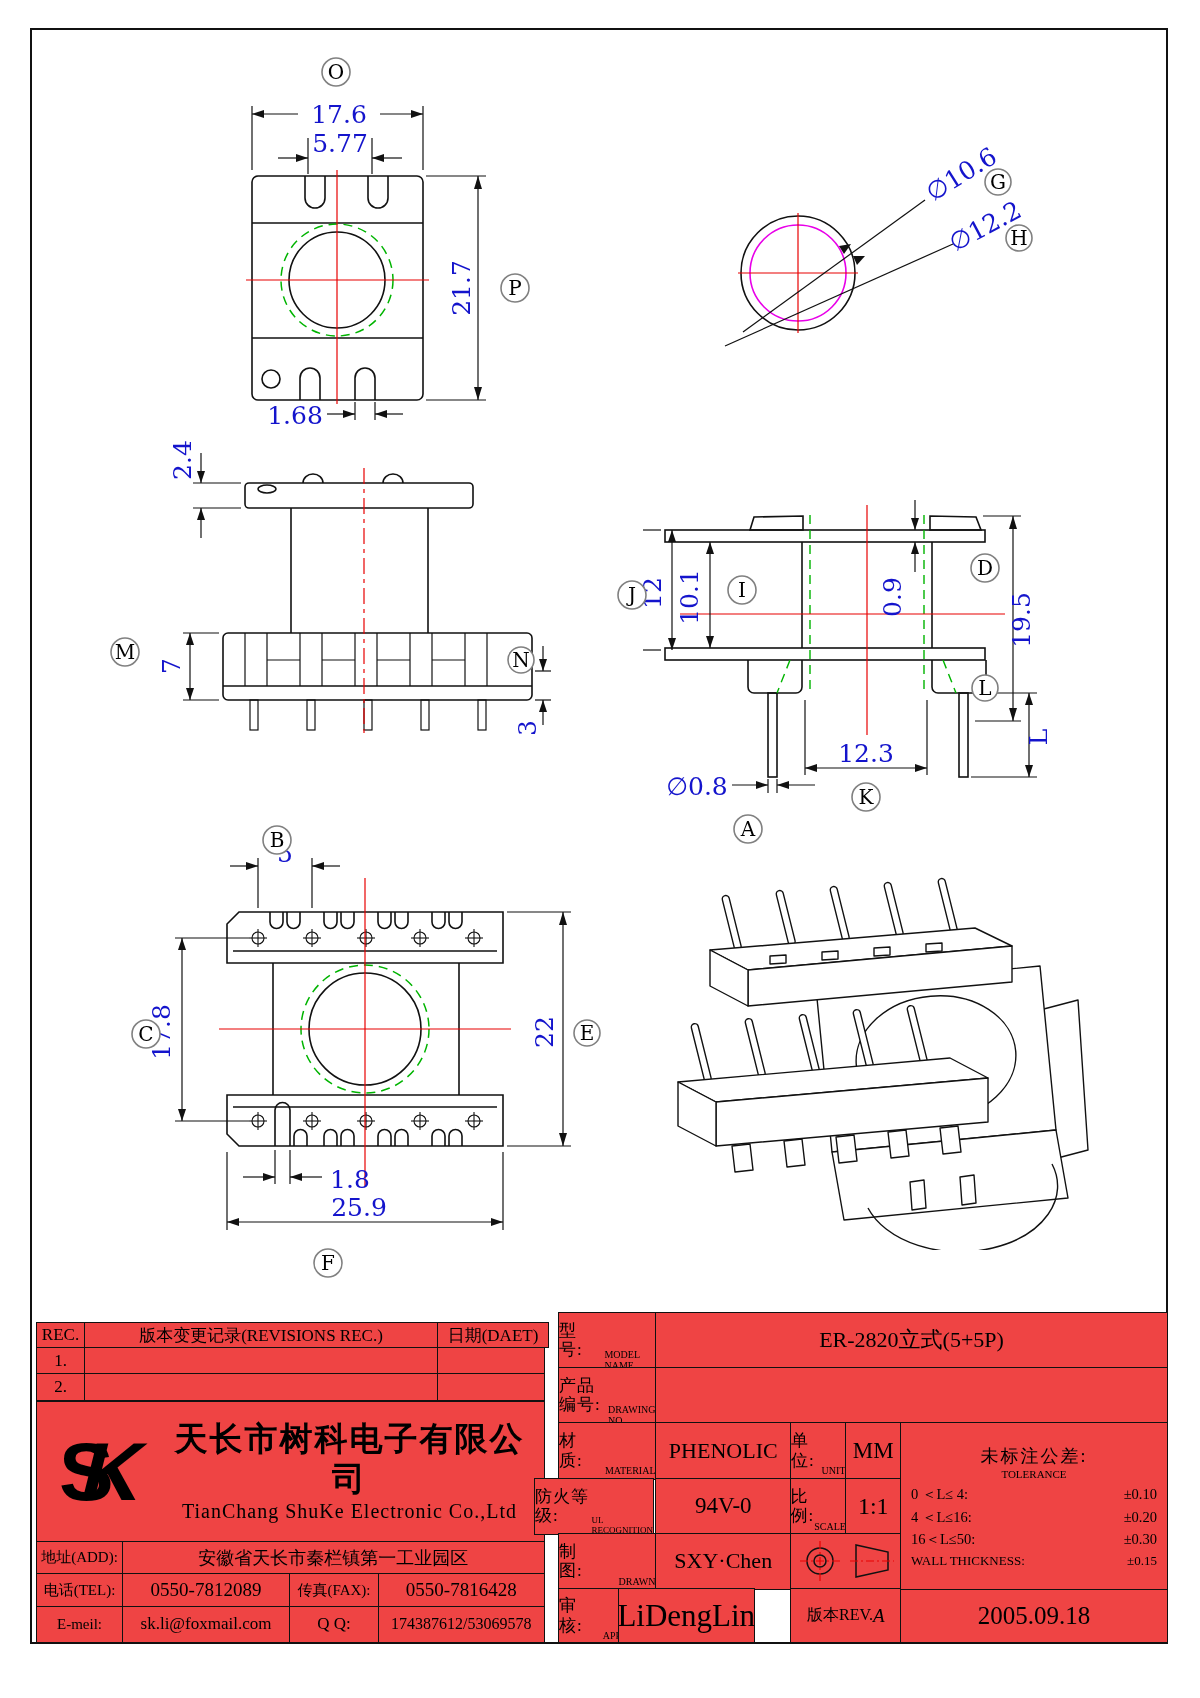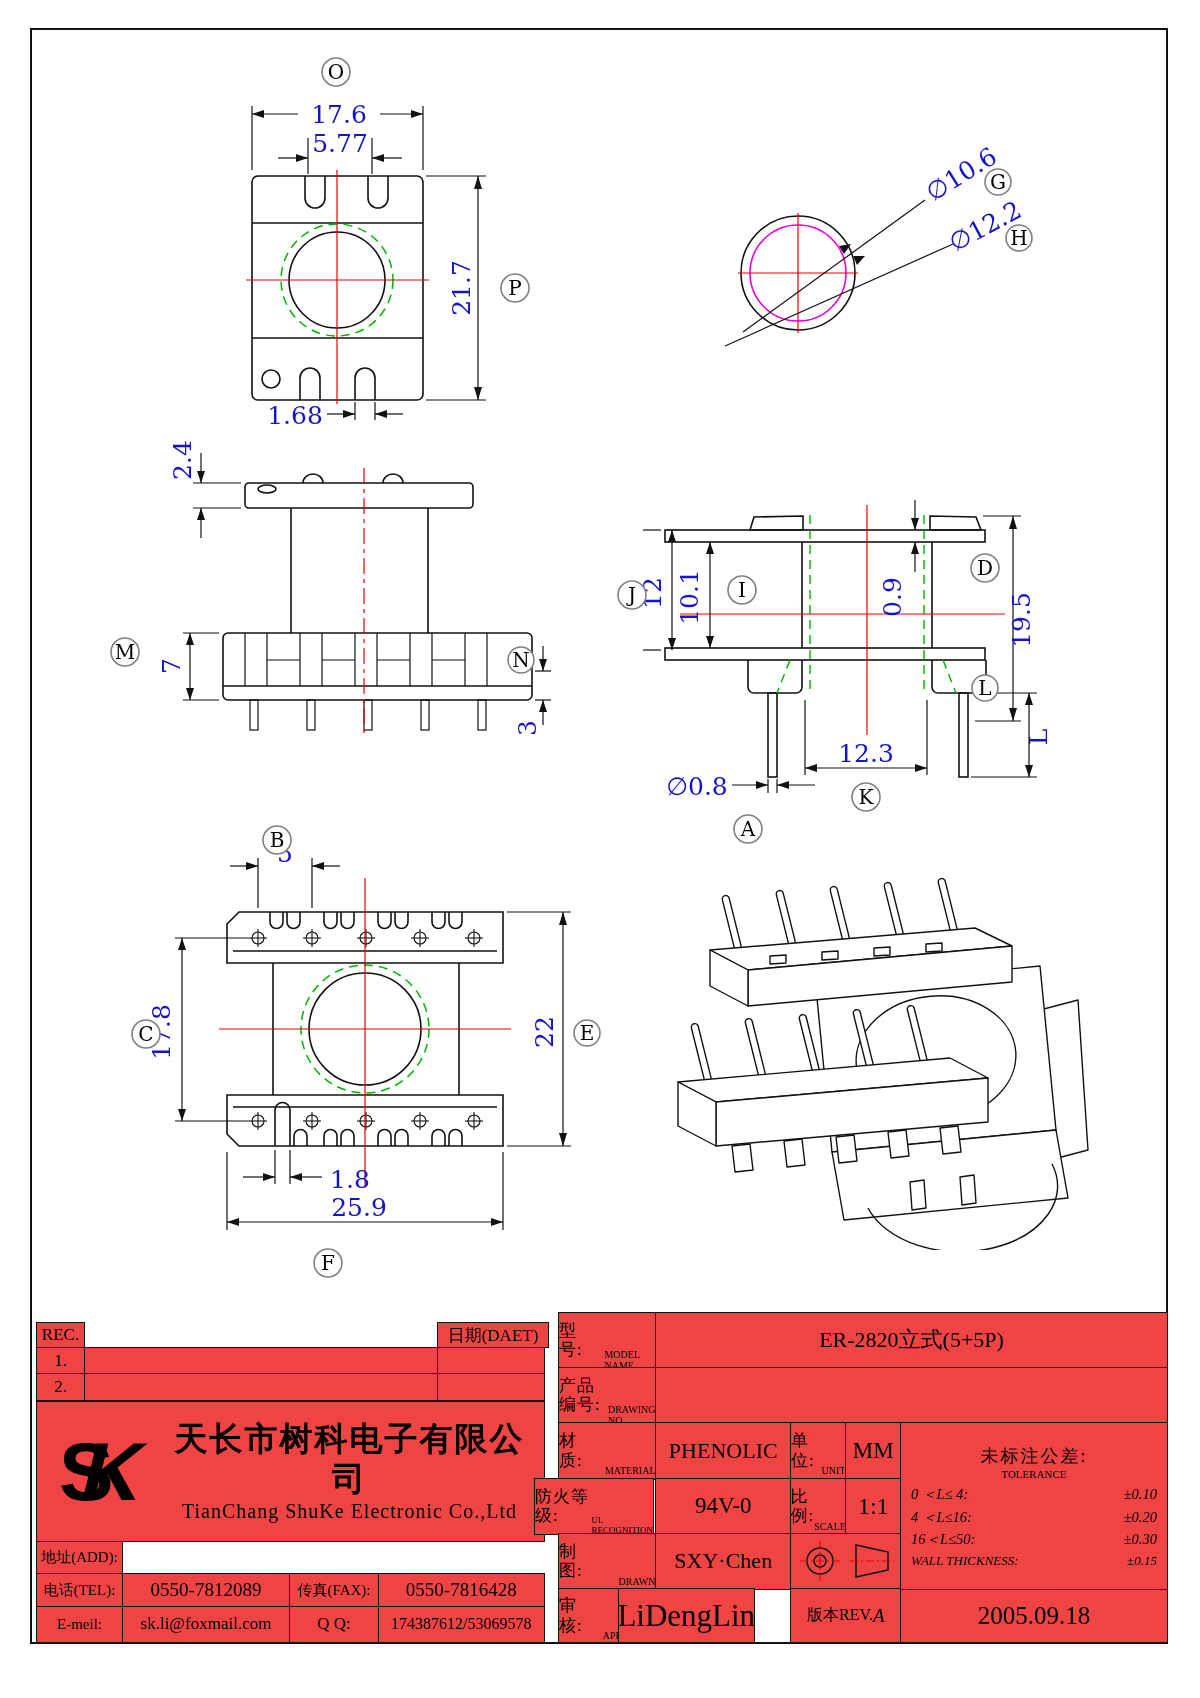--- a/index.html
+++ b/index.html
@@ -13,21 +13,21 @@
   .baltxt { fill:#000; font-size:20px; }
   
   .cell { position:absolute; border:1.5px solid #111; background:#ef4444;
           display:flex; align-items:center; justify-content:center;
           font-family:"Liberation Serif", serif; color:#000; overflow:hidden; }
   .cell.col { flex-direction:row; }
   .lblcn { font-size:17px; letter-spacing:1px; line-height:1.15; }
   .lblen { font-size:10px; line-height:1.1;margin-top:40px; }
   .tolbox { flex-direction:column; justify-content:center; padding-top:4px; }
   .tolrow { width:100%; display:flex; justify-content:space-between; padding:0 10px;
-            font-style:italic; font-size:14.5px; line-height:1.55; }
+            font-size:14.5px; line-height:1.55; }
   .company-name-cn { font-size:33px; font-weight:bold; letter-spacing:2px; line-height:1.2; }
   .company-name-en { font-size:20px; letter-spacing:1px; }
   .logo-s { font-family:"Liberation Sans", sans-serif; font-weight:900; font-size:82px; line-height:0.9; }
   .logo-k { font-family:"Liberation Sans", sans-serif; font-weight:900; font-size:82px; line-height:0.9;
             display:inline-block; transform:skewX(-14deg); margin-left:-30px; }
 </style>
 </head>
 <body>
 
 <div class="page">
@@ -455,39 +455,41 @@
       <polygon points="58,252 96,272 96,316 58,296"></polygon>
       <polygon points="112,316 130,314 133,340 115,342"></polygon>
       <polygon points="164,311 182,309 185,335 167,337"></polygon>
       <polygon points="216,307 234,305 237,331 219,333"></polygon>
       <polygon points="268,302 286,300 289,326 271,328"></polygon>
       <polygon points="320,298 338,296 341,322 323,324"></polygon>
     </g>
   </svg>
 
   <div class="cell" style="left:4px;top:1292px;width:49px;height:26px;font-size:17px">REC.</div>
+  <div class="cell" style="left:51.5px;top:1292px;width:355px;height:26px;font-size:17px">版本变更记录(REVISIONS REC.)</div>
   <div class="cell" style="left:405px;top:1292px;width:112px;height:26px;font-size:17px">日期(DAET)</div>
   <div class="cell" style="left:4px;top:1316.5px;width:49px;height:28px;font-size:17px">1.</div>
   <div class="cell" style="left:51.5px;top:1316.5px;width:355px;height:28px"></div>
   <div class="cell" style="left:405px;top:1316.5px;width:108px;height:28px"></div>
   <div class="cell" style="left:4px;top:1343px;width:49px;height:28px;font-size:17px">2.</div>
   <div class="cell" style="left:51.5px;top:1343px;width:355px;height:28px"></div>
   <div class="cell" style="left:405px;top:1343px;width:108px;height:28px"></div>
 
   <div class="cell" style="left:4px;top:1371px;width:509px;height:141px;justify-content:flex-start">
     <div style="width:128px;text-align:center">
       <span class="logo-s">S</span><span class="logo-k">K</span>
     </div>
     <div style="flex:1;text-align:center;padding-right:10px">
       <div class="company-name-cn">天长市树科电子有限公司</div>
       <div class="company-name-en">TianChang ShuKe Electronic Co.,Ltd</div>
     </div>
   </div>
 
   <div class="cell" style="left:4px;top:1510.5px;width:87px;height:34px;font-size:15px">地址(ADD):</div>
+  <div class="cell" style="left:89.5px;top:1510.5px;width:423.5px;height:34px;font-size:18px">安徽省天长市秦栏镇第一工业园区</div>
   <div class="cell" style="left:4px;top:1543px;width:87px;height:34px;font-size:15px">电话(TEL):</div>
   <div class="cell" style="left:89.5px;top:1543px;width:169px;height:34px;font-size:19px">0550-7812089</div>
   <div class="cell" style="left:257px;top:1543px;width:90px;height:34px;font-size:15px">传真(FAX):</div>
   <div class="cell" style="left:345.5px;top:1543px;width:167.5px;height:34px;font-size:19px">0550-7816428</div>
   <div class="cell" style="left:4px;top:1575.5px;width:87px;height:37.5px;font-size:15px">E-meil:</div>
   <div class="cell" style="left:89.5px;top:1575.5px;width:169px;height:37.5px;font-size:17px">sk.li@foxmail.com</div>
   <div class="cell" style="left:257px;top:1575.5px;width:90px;height:37.5px;font-size:17px">Q Q:</div>
   <div class="cell" style="left:345.5px;top:1575.5px;width:167.5px;height:37.5px;font-size:16px">174387612/53069578</div>
 
   <div class="cell col" style="left:526px;top:1282px;width:98.5px;height:56.5px">

